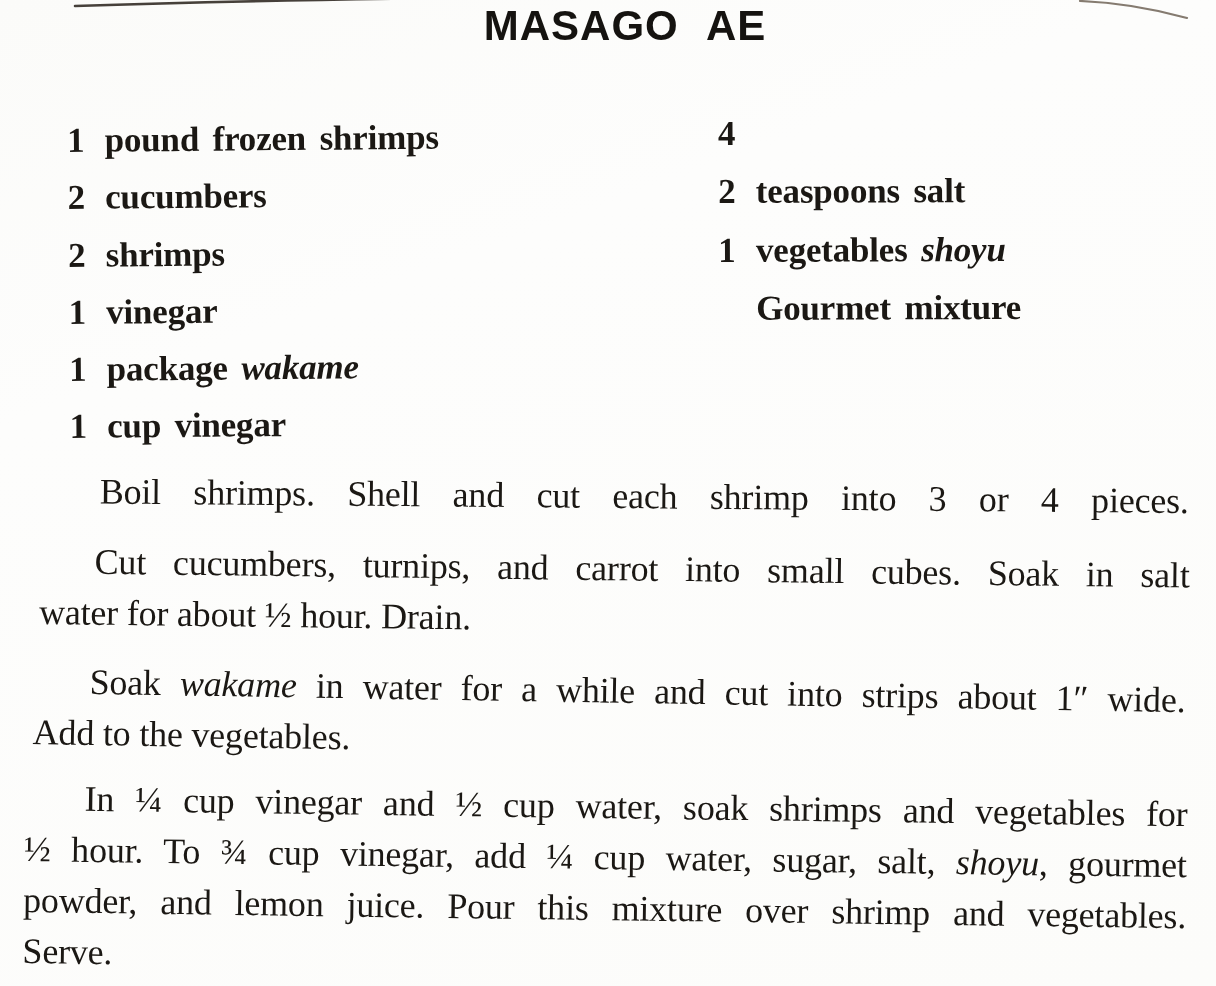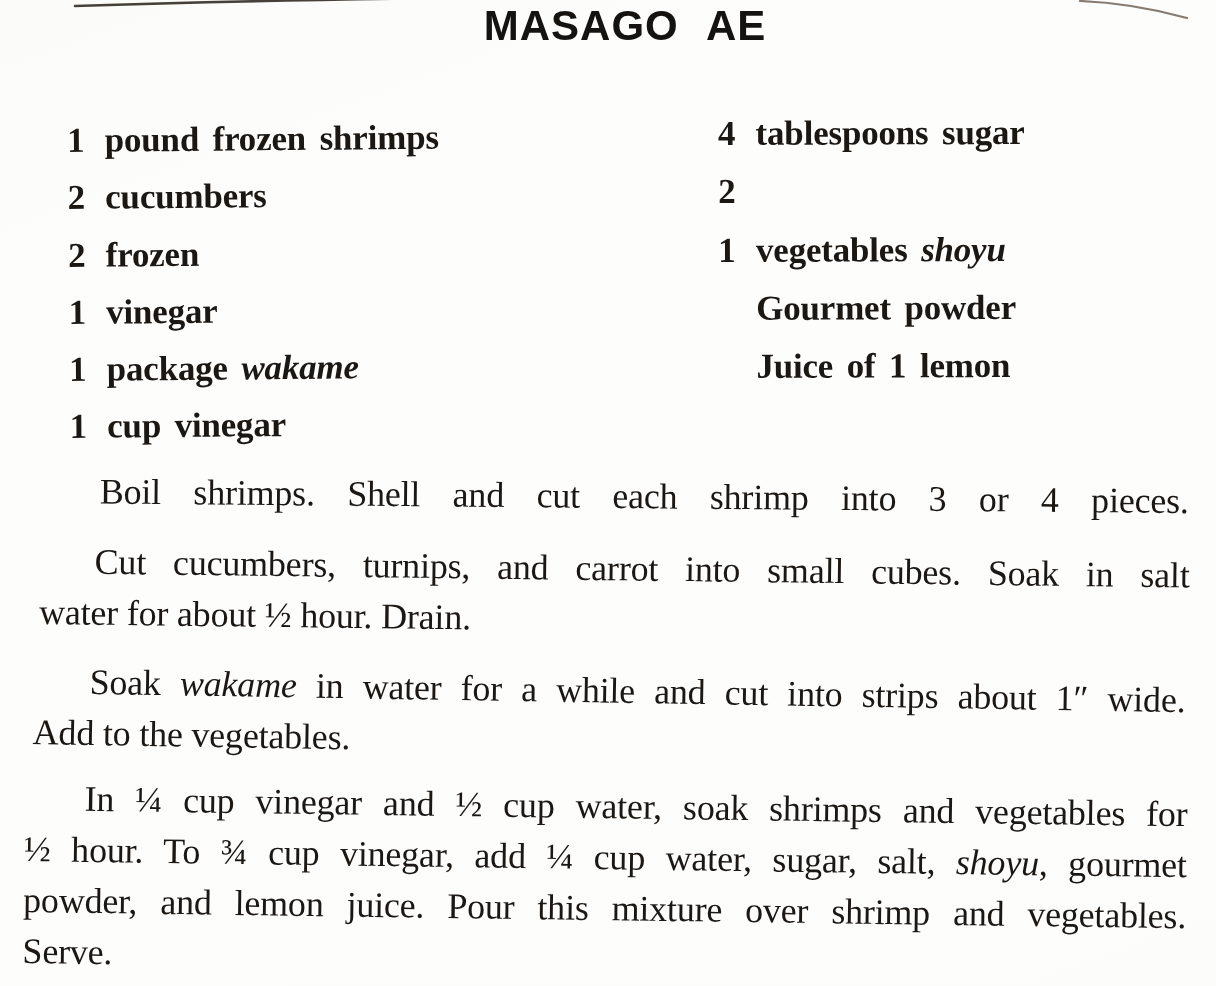--- a/index.html
+++ b/index.html
@@ -86,56 +86,55 @@
     <div class="ing">
       <span class="qty">1</span>
       <span class="itx"><span>pound frozen shrimps</span><i class="it"></i><span></span></span>
     </div>
     <div class="ing">
       <span class="qty">2</span>
       <span class="itx"><span>cucumbers</span><i class="it"></i><span></span></span>
     </div>
     <div class="ing">
       <span class="qty">2</span>
-      <span class="itx"><span>frozen</span><i class="it"></i><span></span></span>
+      <span class="itx"><span>shrimps</span><i class="it"></i><span></span></span>
     </div>
     <div class="ing">
       <span class="qty">1</span>
       <span class="itx"><span>vinegar</span><i class="it"></i><span></span></span>
     </div>
     <div class="ing">
       <span class="qty">1</span>
       <span class="itx"><span>package </span><i class="it">wakame</i><span></span></span>
     </div>
     <div class="ing">
       <span class="qty">1</span>
       <span class="itx"><span>cup vinegar</span><i class="it"></i><span></span></span>
     </div>
   </div>
 
   <div class="col col-right">
     <div class="ing">
       <span class="qty">4</span>
-      <span class="itx"><span>tablespoons sugar</span><i class="it"></i><span></span></span>
     </div>
     <div class="ing">
       <span class="qty">2</span>
-      <span class="itx"><i class="it"></i><span></span></span>
+      <span class="itx"><span>teaspoons salt</span><i class="it"></i><span></span></span>
     </div>
     <div class="ing">
       <span class="qty">1</span>
       <span class="itx"><span>vegetables </span><i class="it">shoyu</i><span></span></span>
     </div>
     <div class="ing">
       <span class="qty"></span>
-      <span class="itx"><span>Gourmet powder</span><i class="it"></i><span></span></span>
+      <span class="itx"><span>Gourmet mixture</span><i class="it"></i><span></span></span>
     </div>
     <div class="ing">
       <span class="qty"></span>
-      <span class="itx"><span>Juice of 1 lemon</span><i class="it"></i><span></span></span>
+      <span class="itx"><i class="it"></i><span></span></span>
     </div>
   </div>
 
   <div class="para" id="p1">
     <div class="ln just ind"><span>Boil shrimps. Shell and cut each shrimp into 3 or 4 pieces.</span><i class="it"></i><span></span></div>
   </div>
 
   <div class="para" id="p2">
     <div class="ln just ind"><span>Cut cucumbers, turnips, and carrot into small cubes. Soak in salt</span><i class="it"></i><span></span></div>
     <div class="ln"><span>water for about ½ hour. Drain.</span><i class="it"></i><span></span></div>

